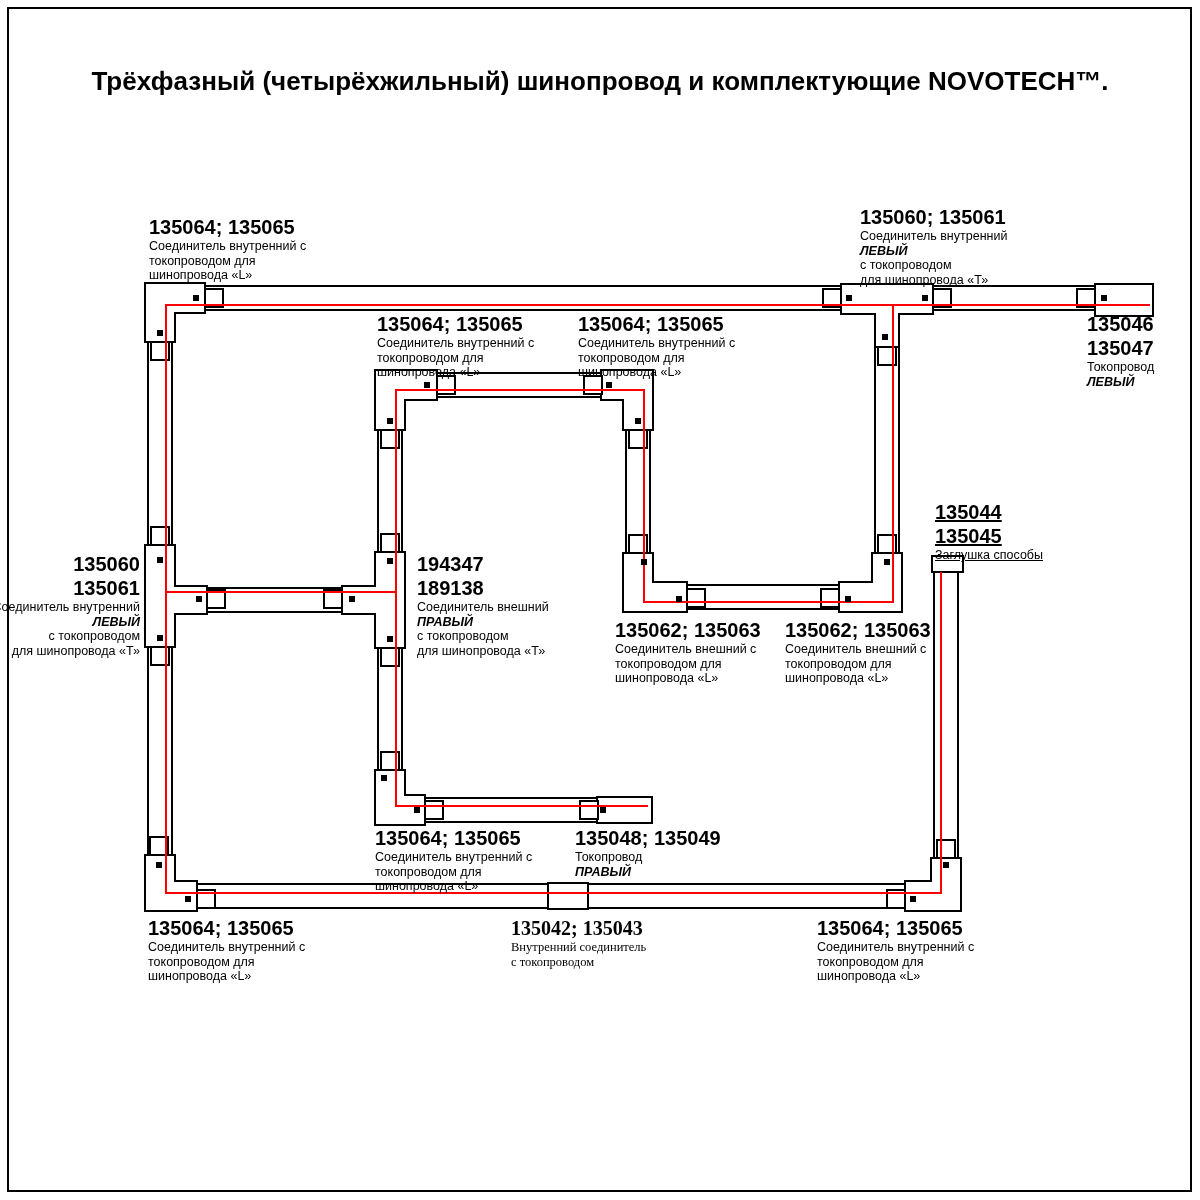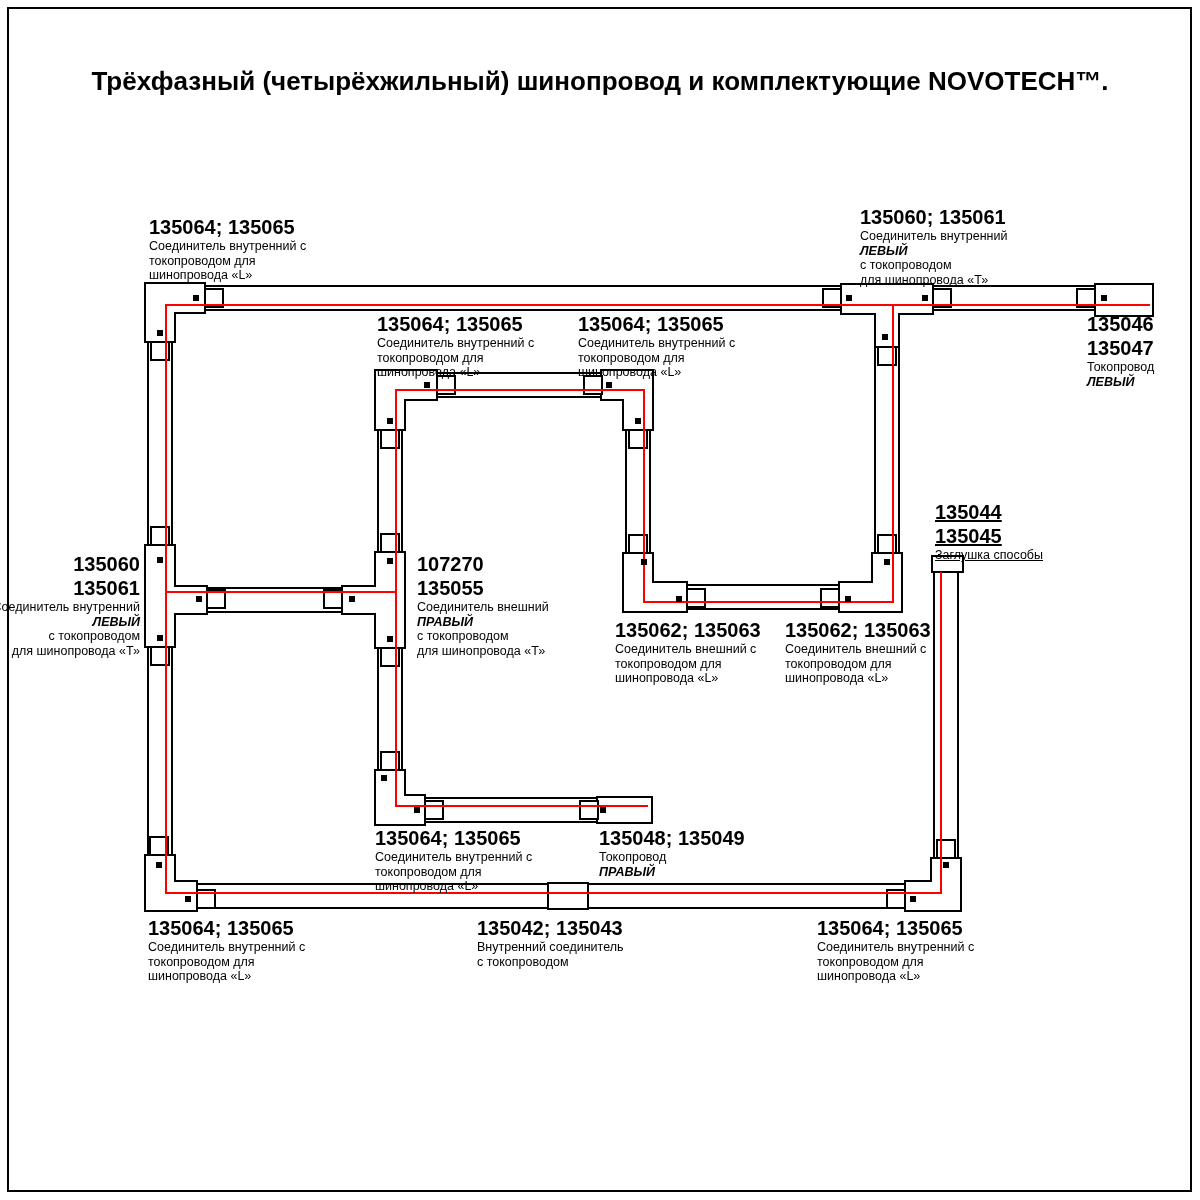--- a/index.html
+++ b/index.html
@@ -167,22 +167,22 @@
       </div>
       <div class="label right" style="right: 1060px; top: 552px;">
         <div class="code">135060</div>
         <div class="code">135061</div>
         <div class="ln">Соединитель внутренний</div>
         <div class="ln b">ЛЕВЫЙ</div>
         <div class="ln">с токопроводом</div>
         <div class="ln">для шинопровода «Т»</div>
       </div>
       <div class="label" style="left: 417px; top: 552px;">
-        <div class="code">107270</div>
-        <div class="code">135055</div>
+        <div class="code">194347</div>
+        <div class="code">189138</div>
         <div class="ln">Соединитель внешний</div>
         <div class="ln b">ПРАВЫЙ</div>
         <div class="ln">с токопроводом</div>
         <div class="ln">для шинопровода «Т»</div>
       </div>
       <div class="label" style="left: 615px; top: 618px;">
         <div class="code">135062; 135063</div>
         <div class="ln">Соединитель внешний с</div>
         <div class="ln">токопроводом для</div>
         <div class="ln">шинопровода «L»</div>
@@ -197,32 +197,32 @@
         <div class="code">135044</div>
         <div class="code">135045</div>
         <div class="ln">Заглушка способы</div>
       </div>
       <div class="label" style="left: 375px; top: 826px;">
         <div class="code">135064; 135065</div>
         <div class="ln">Соединитель внутренний с</div>
         <div class="ln">токопроводом для</div>
         <div class="ln">шинопровода «L»</div>
       </div>
-      <div class="label" style="left: 599px; top: 826px;">
+      <div class="label" style="left: 575px; top: 826px;">
         <div class="code">135048; 135049</div>
         <div class="ln">Токопровод</div>
         <div class="ln b">ПРАВЫЙ</div>
       </div>
       <div class="label" style="left: 148px; top: 916px;">
         <div class="code">135064; 135065</div>
         <div class="ln">Соединитель внутренний с</div>
         <div class="ln">токопроводом для</div>
         <div class="ln">шинопровода «L»</div>
       </div>
-      <div class="label" style="left: 477px; top: 916px;">
+      <div class="label" style="left: 511px; top: 916px; font-family: Liberation Serif, serif;">
         <div class="code">135042; 135043</div>
         <div class="ln">Внутренний соединитель</div>
         <div class="ln">с токопроводом</div>
       </div>
       <div class="label" style="left: 817px; top: 916px;">
         <div class="code">135064; 135065</div>
         <div class="ln">Соединитель внутренний с</div>
         <div class="ln">токопроводом для</div>
         <div class="ln">шинопровода «L»</div>
       </div>

